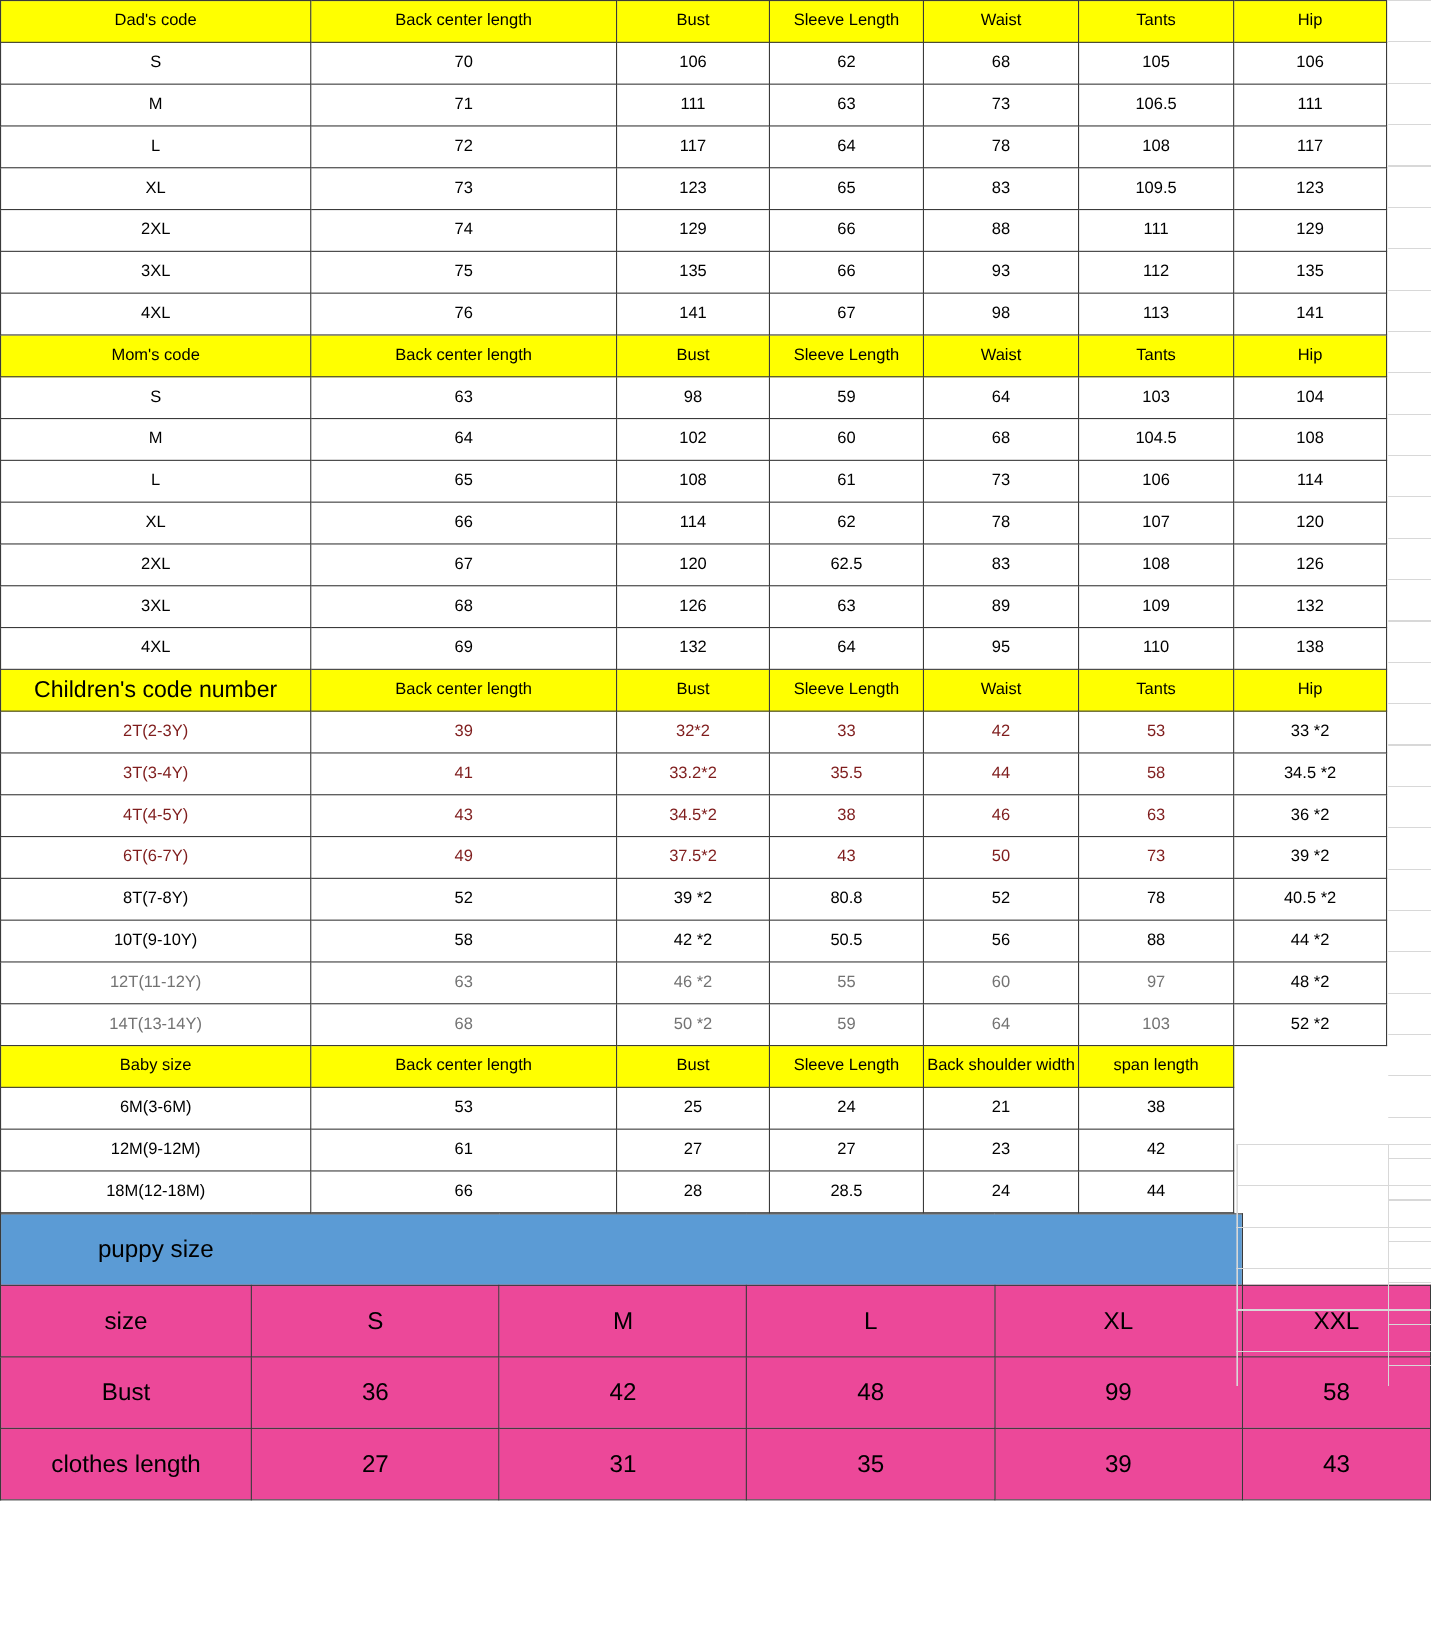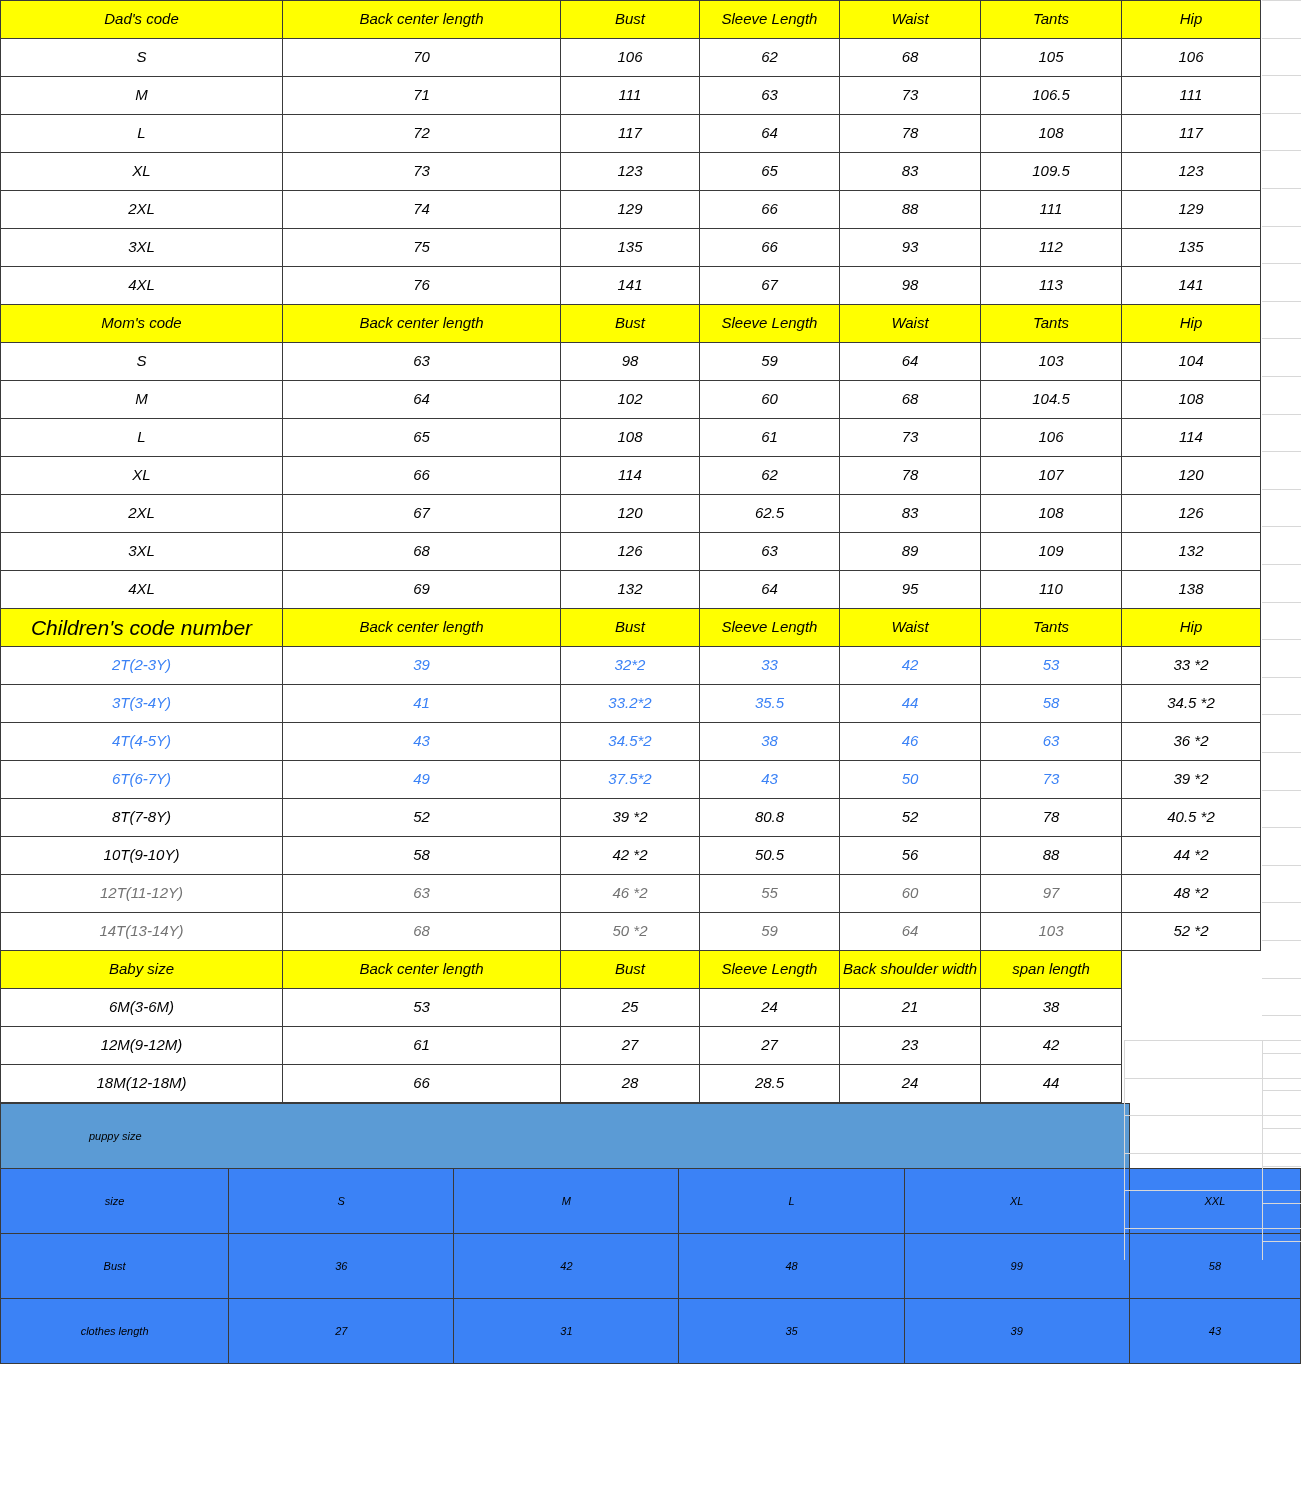--- a/index.html
+++ b/index.html
@@ -12,21 +12,20 @@
     height: 1500px;
     font-family: "Liberation Sans", sans-serif;
     font-size: 15px;
     color: #000;
     overflow: hidden;
   }
   .sheet {
     position: relative;
     width: 1301px;
     height: 1224px;
-    font-style: italic;
   }
   table.grid {
     border-collapse: collapse;
     table-layout: fixed;
     width: 1260px;
   }
   table.grid td {
     border: 1px solid #3a3a3a;
     text-align: center;
     vertical-align: middle;
@@ -36,21 +35,21 @@
     line-height: 1.1;
   }
   .hdr {
     background: #ffff00;
     font-size: 17px;
     height: 55px;
   }
   .hdr.small {
     font-size: 21px;
   }
-  .blue-text { color: #3b82f6; }
+  .blue-text { color: #7f1d1d; }
   .red-text  { color: #737373; }
   .leftname  { text-align: left; padding-left: 2px; }
 
   
   col.c0 { width: 282px; }
   col.c1 { width: 278px; }
   col.c2 { width: 139px; }
   col.c3 { width: 140px; }
   col.c4 { width: 141px; }
   col.c5 { width: 141px; }
@@ -82,34 +81,34 @@
   table.puppy {
     border-collapse: collapse;
     table-layout: fixed;
     width: 1301px;
   }
   table.puppy td {
     border: 1px solid #3a3a3a;
     text-align: center;
     vertical-align: middle;
     height: 62px;
-    font-size: 11px;
+    font-size: 22px;
   }
   .puppy-title {
     background: #5b9bd5;
     text-align: left !important;
     padding-left: 88px;
     height: 44px !important;
     font-size: 17px;
   }
   .puppy-blank {
     background: #ffffff;
     border: none !important;
   }
-  .peach { background: #3b82f6; }
+  .peach { background: #ec4899; }
   col.p0 { width: 228px; }
   col.p1 { width: 225px; }
   col.p2 { width: 225px; }
   col.p3 { width: 225px; }
   col.p4 { width: 225px; }
   col.p5 { width: 171px; }
 </style>
 </head>
 <body>
 

